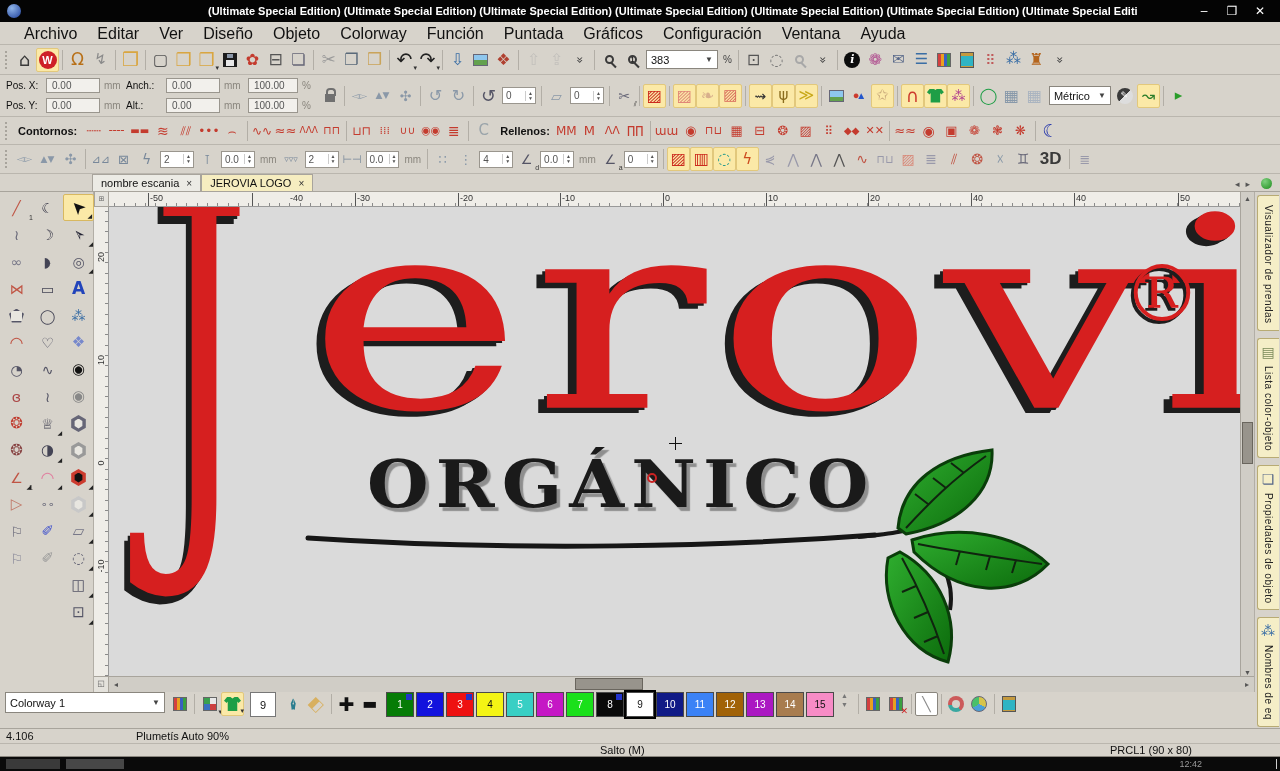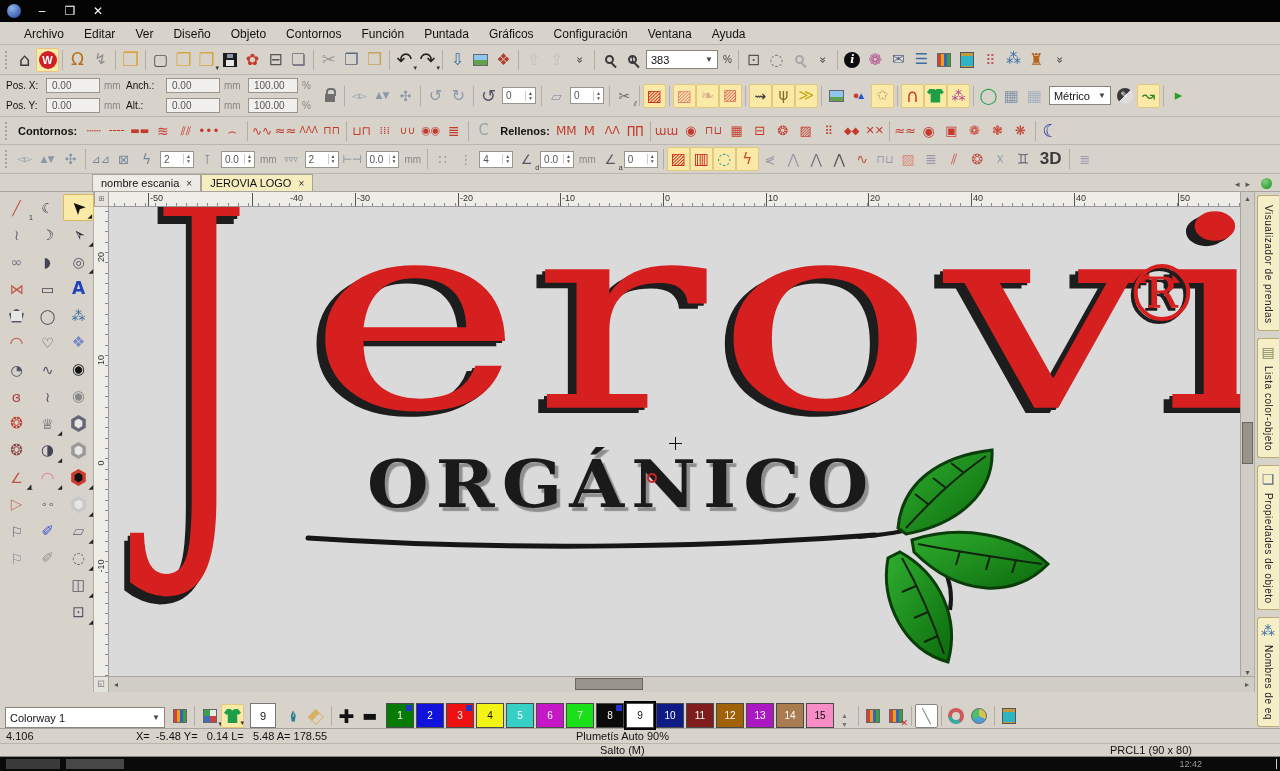--- a/index.html
+++ b/index.html
@@ -6,21 +6,21 @@
 html,body{width:1280px;height:771px;overflow:hidden}
 body{font-family:"Liberation Sans",sans-serif;background:#d4d0c8;position:relative}
 b,i,em,u{font-style:normal;font-weight:normal;text-decoration:none}
 
 .titlebar{height:22px;background:#040404;color:#fff;display:flex;align-items:center;font-size:11px;font-weight:bold}
 .appico{width:14px;height:14px;border-radius:50%;background:radial-gradient(circle at 35% 30%,#8fb4e8,#1e3f9a);margin:0 7px;flex:none}
 .title{flex:1;white-space:nowrap;overflow:hidden;padding-left:180px}
 .wctrl{display:flex;margin-right:6px;flex:none}
 .wbtn{width:28px;text-align:center;font-size:12px;font-weight:normal}
 
-.menubar{height:23px;background:#d7d3cb;display:flex;align-items:flex-end;padding-left:14px;font-size:12px;border-bottom:1px solid #bab6ae}
+.menubar{height:23px;background:#d7d3cb;display:flex;align-items:flex-start;padding-left:14px;font-size:16px;border-bottom:1px solid #bab6ae}
 .mitem{padding:3px 10px;color:#111}
 
 .tb{display:flex;align-items:center;background:#d7d3cb;border-bottom:1px solid #bab6ae;padding:0 2px;overflow:hidden}
 .tb1{height:30px}.tb2{height:42px}.tb3{height:28px}.tb4{height:29px}
 .irow{display:flex;align-items:center}
 .hdl{width:5px;height:18px;border-left:2px dotted #a8a49c;margin:0 3px;flex:none}
 .vsep{width:1px;height:20px;background:#b2aea6;margin:0 3px;flex:none}
 .tbi{height:24px;min-width:23px;display:flex;align-items:center;justify-content:center;position:relative;border-radius:2px;padding:0 1px;flex:none}
 .tbi.hl{background:#fbe9a7;border:1px solid #e2c87c}
 .tbi.box{background:#fff;border:1px solid #8a867e}
@@ -115,21 +115,21 @@
 .jcap{position:absolute;left:42px;top:-64px;font-family:"DejaVu Serif",serif;font-size:430px;line-height:1;color:#d61f1f;transform:scaleX(.58);transform-origin:left top;text-shadow:-10px 8px 0 #1d1d1d,-4px 3px 0 #1d1d1d;z-index:2}
 .jrest{position:absolute;left:198px;top:-25px;font-family:"DejaVu Serif",serif;font-size:252px;line-height:1;color:#d61f1f;letter-spacing:6px;transform:scale(1.45,1.06);transform-origin:left top;text-shadow:-6px 5px 0 #1d1d1d,-2px 2px 0 #1d1d1d;z-index:2}
 .reg{position:absolute;left:1014px;top:42px;font-family:"DejaVu Serif",serif;font-size:78px;color:#d61f1f;text-shadow:-3px 3px 0 #1d1d1d;z-index:2}
 .sub2{position:absolute;left:258px;top:240px;font-family:"DejaVu Serif",serif;font-weight:bold;font-size:60px;letter-spacing:6px;color:#1a1a1a;transform:scale(1.18,1.08);transform-origin:left top;text-shadow:3px 3px 1px rgba(0,0,0,.35);z-index:2}
 .leafsvg{position:absolute;left:191px;top:233px;z-index:1}
 .xhair{position:absolute;left:560px;top:230px;width:13px;height:13px;z-index:3}
 .xhair::before{content:"";position:absolute;left:6px;top:0;width:1px;height:13px;background:#111}
 .xhair::after{content:"";position:absolute;top:6px;left:0;height:1px;width:13px;background:#111}
 .rring{position:absolute;left:538px;top:266px;width:10px;height:10px;border:2px solid #cc2222;border-radius:50%;z-index:3}
 
-.palette{height:37px;background:#d7d3cb;display:flex;align-items:flex-end;padding:0 5px;gap:3px;border-bottom:1px solid #a8a49c}
+.palette{height:37px;background:#d7d3cb;display:flex;align-items:flex-start;padding:0 5px;gap:3px;border-bottom:1px solid #a8a49c}
 .cwcombo{width:160px;height:21px}
 .curbox{width:26px;height:25px;background:#fff;border:1px solid #777;display:flex;align-items:center;justify-content:center;font-size:11px;color:#111;margin:0 3px}
 .swc{display:flex;gap:2px;margin-left:2px}
 .sw{width:28px;height:25px;position:relative;display:flex;align-items:center;justify-content:center;font-size:10px;color:#fff;border:1px solid #4a4a4a;flex:none}
 .sw.dark{color:#111}
 .sw.selected{box-shadow:0 0 0 2px #000,inset 0 0 0 2px #fff}
 .sw .um{position:absolute;top:1px;right:1px;width:6px;height:6px;background:#2233cc}
 .swud{display:flex;flex-direction:column;gap:2px;margin:0 4px;font-size:7px;color:#777}
 
 .status1{height:15px;background:#d7d3cb;display:flex;align-items:center;font-size:11px;color:#111;border-bottom:1px solid #bab6ae}
@@ -144,34 +144,35 @@
 .tkb.b2{background:#474747}
 .clock{position:absolute;right:78px;color:#9a9a9a;font-size:9px}
 .tkend{position:absolute;right:3px;width:1px;height:10px;background:#cfcfcf}
 .gray .g{opacity:.45}
 </style>
 </head>
 <body>
 
 <div class="titlebar">
   <span class="appico"></span>
+  <span class="title">(Ultimate Special Edition) (Ultimate Special Edition) (Ultimate Special Edition) (Ultimate Special Edition) (Ultimate Special Edition) (Ultimate Special Edition) (Ultimate Special Editi</span>
   <span class="wctrl">
     <span class="wbtn">–</span>
     <span class="wbtn">❐</span>
     <span class="wbtn">✕</span>
   </span>
 </div>
 
 <div class="menubar" id="menubar">
     <span class="mitem">Archivo</span>
     <span class="mitem">Editar</span>
     <span class="mitem">Ver</span>
     <span class="mitem">Diseño</span>
     <span class="mitem">Objeto</span>
-    <span class="mitem">Contornos</span>
+    <span class="mitem">Colorway</span>
     <span class="mitem">Función</span>
     <span class="mitem">Puntada</span>
     <span class="mitem">Gráficos</span>
     <span class="mitem">Configuración</span>
     <span class="mitem">Ventana</span>
     <span class="mitem">Ayuda</span>
   </div>
 
 <div class="tb tb1">
   <span class="hdl"></span>
@@ -1069,21 +1070,21 @@
       <span class="sw" style="background: rgb(10, 10, 10);">
         <span>8</span>
         <span class="um"></span>
       </span>
       <span class="sw dark selected" style="background: rgb(255, 255, 255);">
         <span>9</span>
       </span>
       <span class="sw" style="background: rgb(16, 26, 134);">
         <span>10</span>
       </span>
-      <span class="sw" style="background: #7f1d1d;">
+      <span class="sw" style="background: #3b82f6;">
         <span>11</span>
       </span>
       <span class="sw" style="background: #a16207;">
         <span>12</span>
       </span>
       <span class="sw" style="background: rgb(171, 24, 194);">
         <span>13</span>
       </span>
       <span class="sw" style="background: rgb(168, 124, 79);">
         <span>14</span>
@@ -1118,21 +1119,20 @@
       </span>
       <span class="vsep"></span>
       <span class="tbi">
         <i class="ks"></i>
       </span>
     </span>
 </div>
 
 <div class="status1">
   <span class="s1a">4.106</span>
-  <span class="s1b">X=  -5.48 Y=   0.14 L=   5.48 A= 178.55</span>
   <span class="s1c">Plumetís Auto 90%</span>
 </div>
 <div class="status2">
   <span class="s2a">Salto (M)</span>
   <span class="s2b">PRCL1 (90 x 80)</span>
 </div>
 <div class="taskbar">
   <span class="tkb" style="width:54px"></span>
   <span class="tkb b2" style="width:58px"></span>
   <span class="clock">12:42</span>

